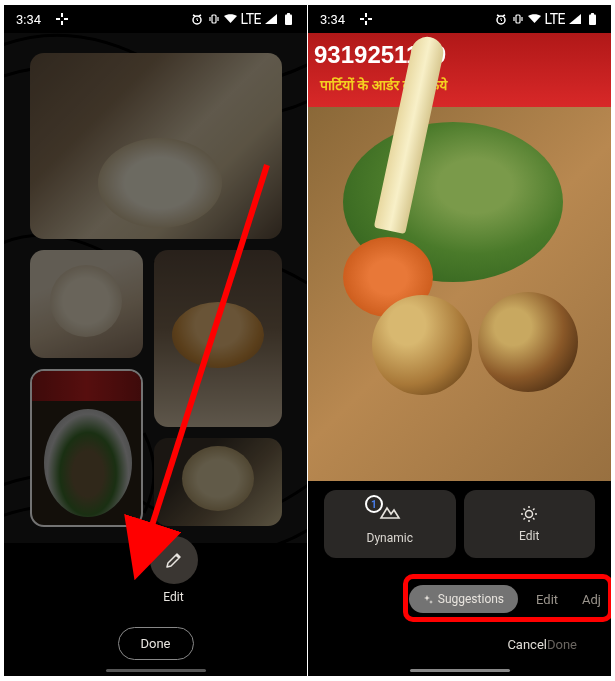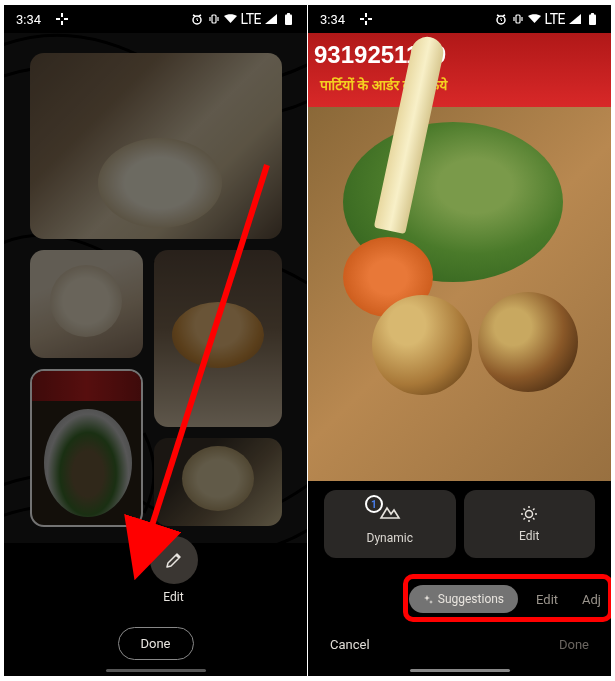--- a/index.html
+++ b/index.html
@@ -378,23 +378,23 @@
       height: 48px;
       border: 5px solid #ff0000;
       border-radius: 10px;
       z-index: 8;
     }
     
     .final-row {
       position: absolute;
       bottom: 24px;
       left: 0;
-      right: 0;
-      display: flex;
-      justify-content: space-between;
+      right: 12px;
+      display: flex;
+      justify-content: flex-end;
       padding: 0 22px;
     }
     .cancel-text {
       color: #e0dcd6;
       font-size: 13px;
     }
     .done-grey {
       color: #6a6560;
       font-size: 13px;
     }

